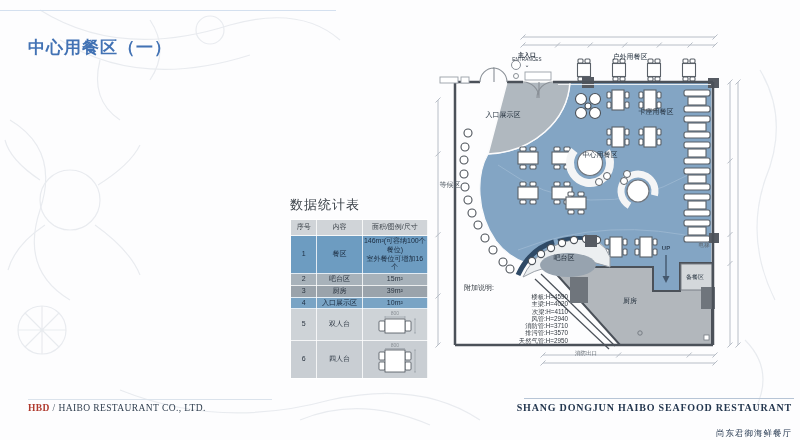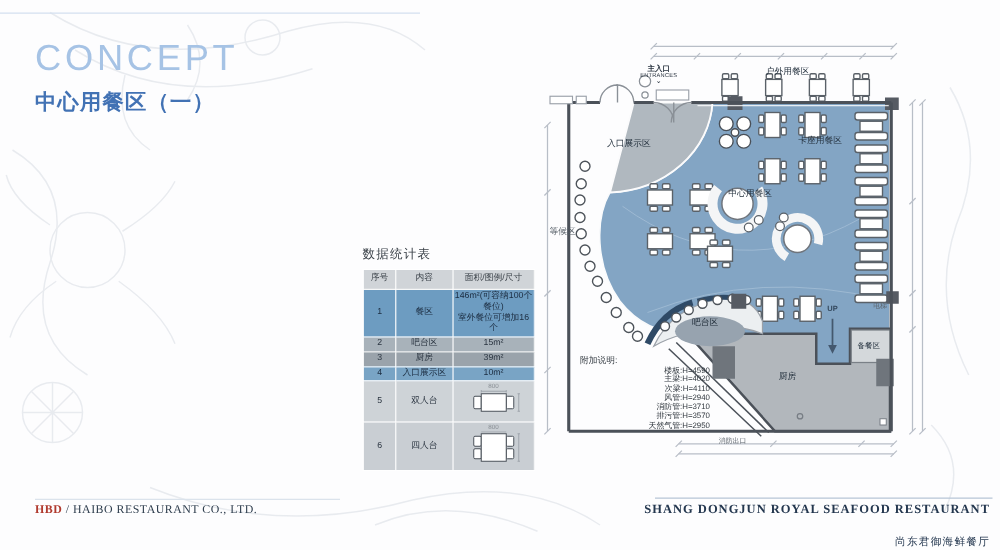--- a/index.html
+++ b/index.html
@@ -11,21 +11,21 @@
   .bg-art{position:absolute;left:0;top:0;z-index:0;}
   .topline{position:absolute;left:0;top:10px;width:336px;height:1px;background:#d4e0ef;z-index:1;}
 
   
   .header{position:absolute;left:28px;top:30px;z-index:3;}
   .title{font-size:29px;letter-spacing:3px;color:#a6c3e5;font-weight:500;line-height:34px;}
   .subtitle{font-size:17px;font-weight:bold;color:#4272b4;letter-spacing:1px;margin-top:6px;}
 
   
   .stats{position:absolute;left:290px;top:196px;z-index:3;width:140px;}
-  .stats-title{font-size:10px;color:#3a4148;margin-bottom:5px;letter-spacing:1px;}
+  .stats-title{font-size:13px;color:#3a4148;margin-bottom:5px;letter-spacing:1px;}
   table.stats-tb{border-collapse:collapse;width:138px;border:1px solid #c3c8cc;}
   table.stats-tb td{border:1px solid rgba(255,255,255,.8);text-align:center;
     font-size:7px;color:#2a3440;padding:1px 1px;line-height:1.25;}
   tr.hd td{background:#d0d4d8;height:13px;color:#3a4148;}
   tr.r1 td{background:#6d9cc1;color:#1b2c40;}
   tr.r2 td{background:#a8b2ba;}
   tr.r3 td{background:#9aa3ab;}
   tr.r4 td{background:#79a4c5;color:#1b2c40;}
   tr.r5 td{background:#ced3d7;}
   tr.r6 td{background:#c9ced3;}
@@ -80,21 +80,20 @@
     <path d="M300,420 Q360,395 430,425"></path>
     <path d="M760,70 Q790,120 765,180 Q745,240 775,300"></path>
     <path d="M745,340 Q775,370 755,410"></path>
     <path d="M100,60 Q90,100 120,120 M150,20 Q170,50 150,80"></path>
   </g>
 </svg>
 
 <div class="topline"></div>
 
 <div class="header">
-  <div class="title">CONCEPT</div>
   <div class="subtitle">中心用餐区（一）</div>
 </div>
 
 <div class="stats">
   <div class="stats-title">数据统计表</div>
   <table class="stats-tb">
     <tbody>
         <tr class="hd">
       <td class="c-no">序号</td>
       <td class="c-ct">内容</td>
@@ -431,15 +430,15 @@
     <div>消防管:H=3710</div>
     <div>排污管:H=3570</div>
     <div>天然气管:H=2950</div>
   </div>
 </div>
 
 <div class="rule-left"></div>
 <div class="rule-right"></div>
 <div class="footer-left"><span class="brand">HBD</span><span> / HAIBO RESTAURANT CO., LTD.</span></div>
 <div class="footer-right">
-  <div class="en">SHANG DONGJUN ROYAL SEAFOOD RESTAURANT</div>
+  <div class="en">SHANG DONGJUN HAIBO SEAFOOD RESTAURANT</div>
   <div class="cn">尚东君御海鲜餐厅</div>
 </div>
 
 </body></html>

